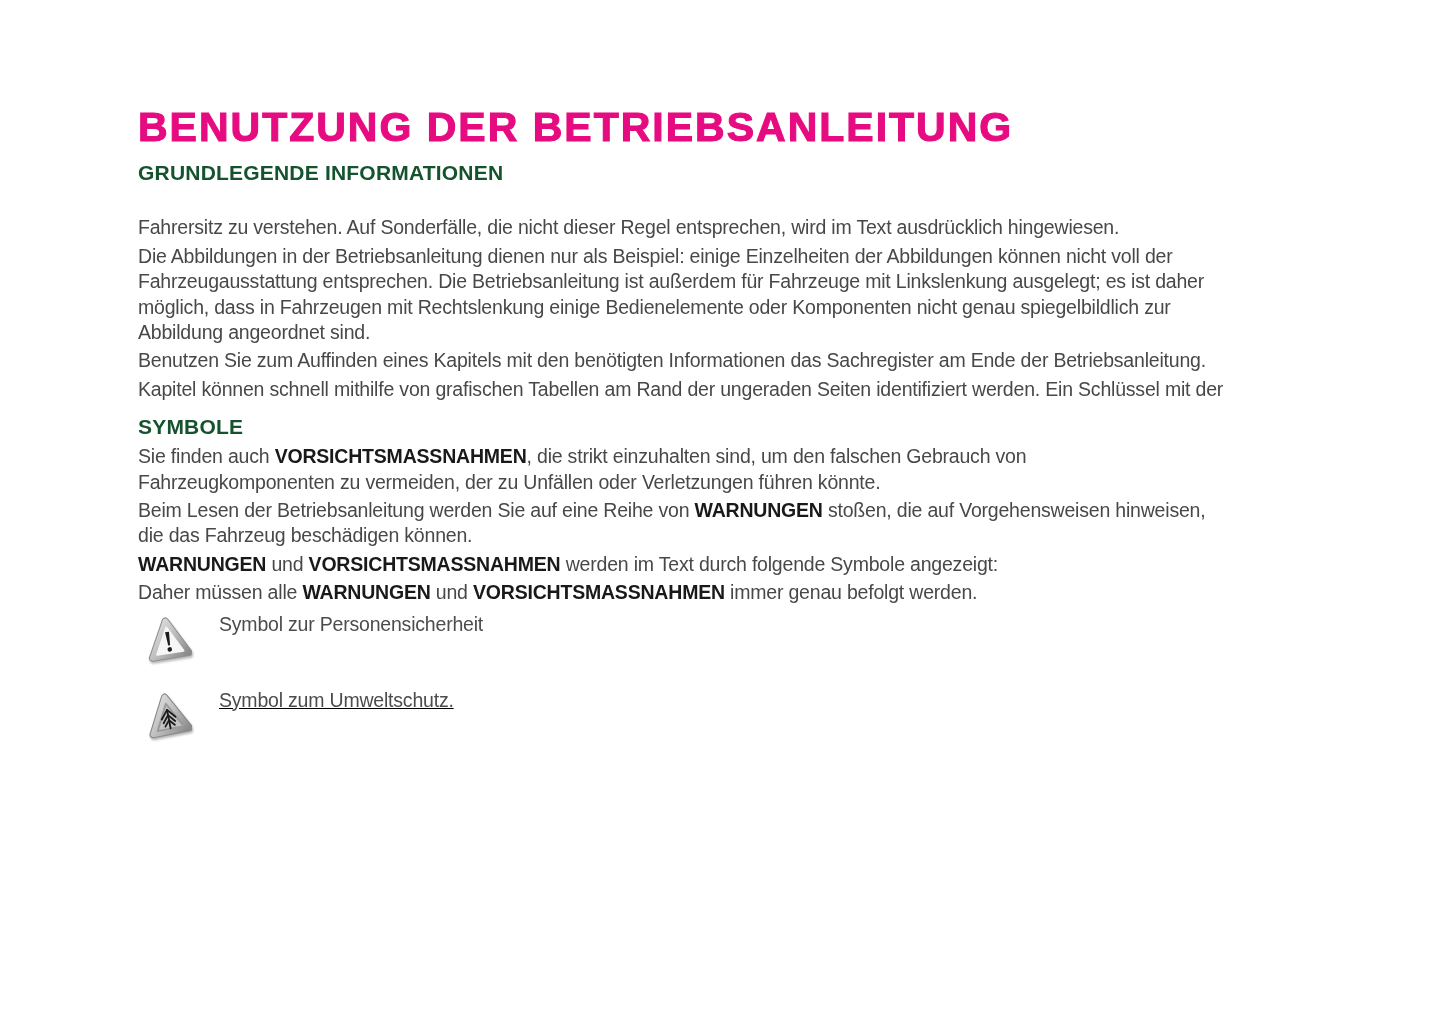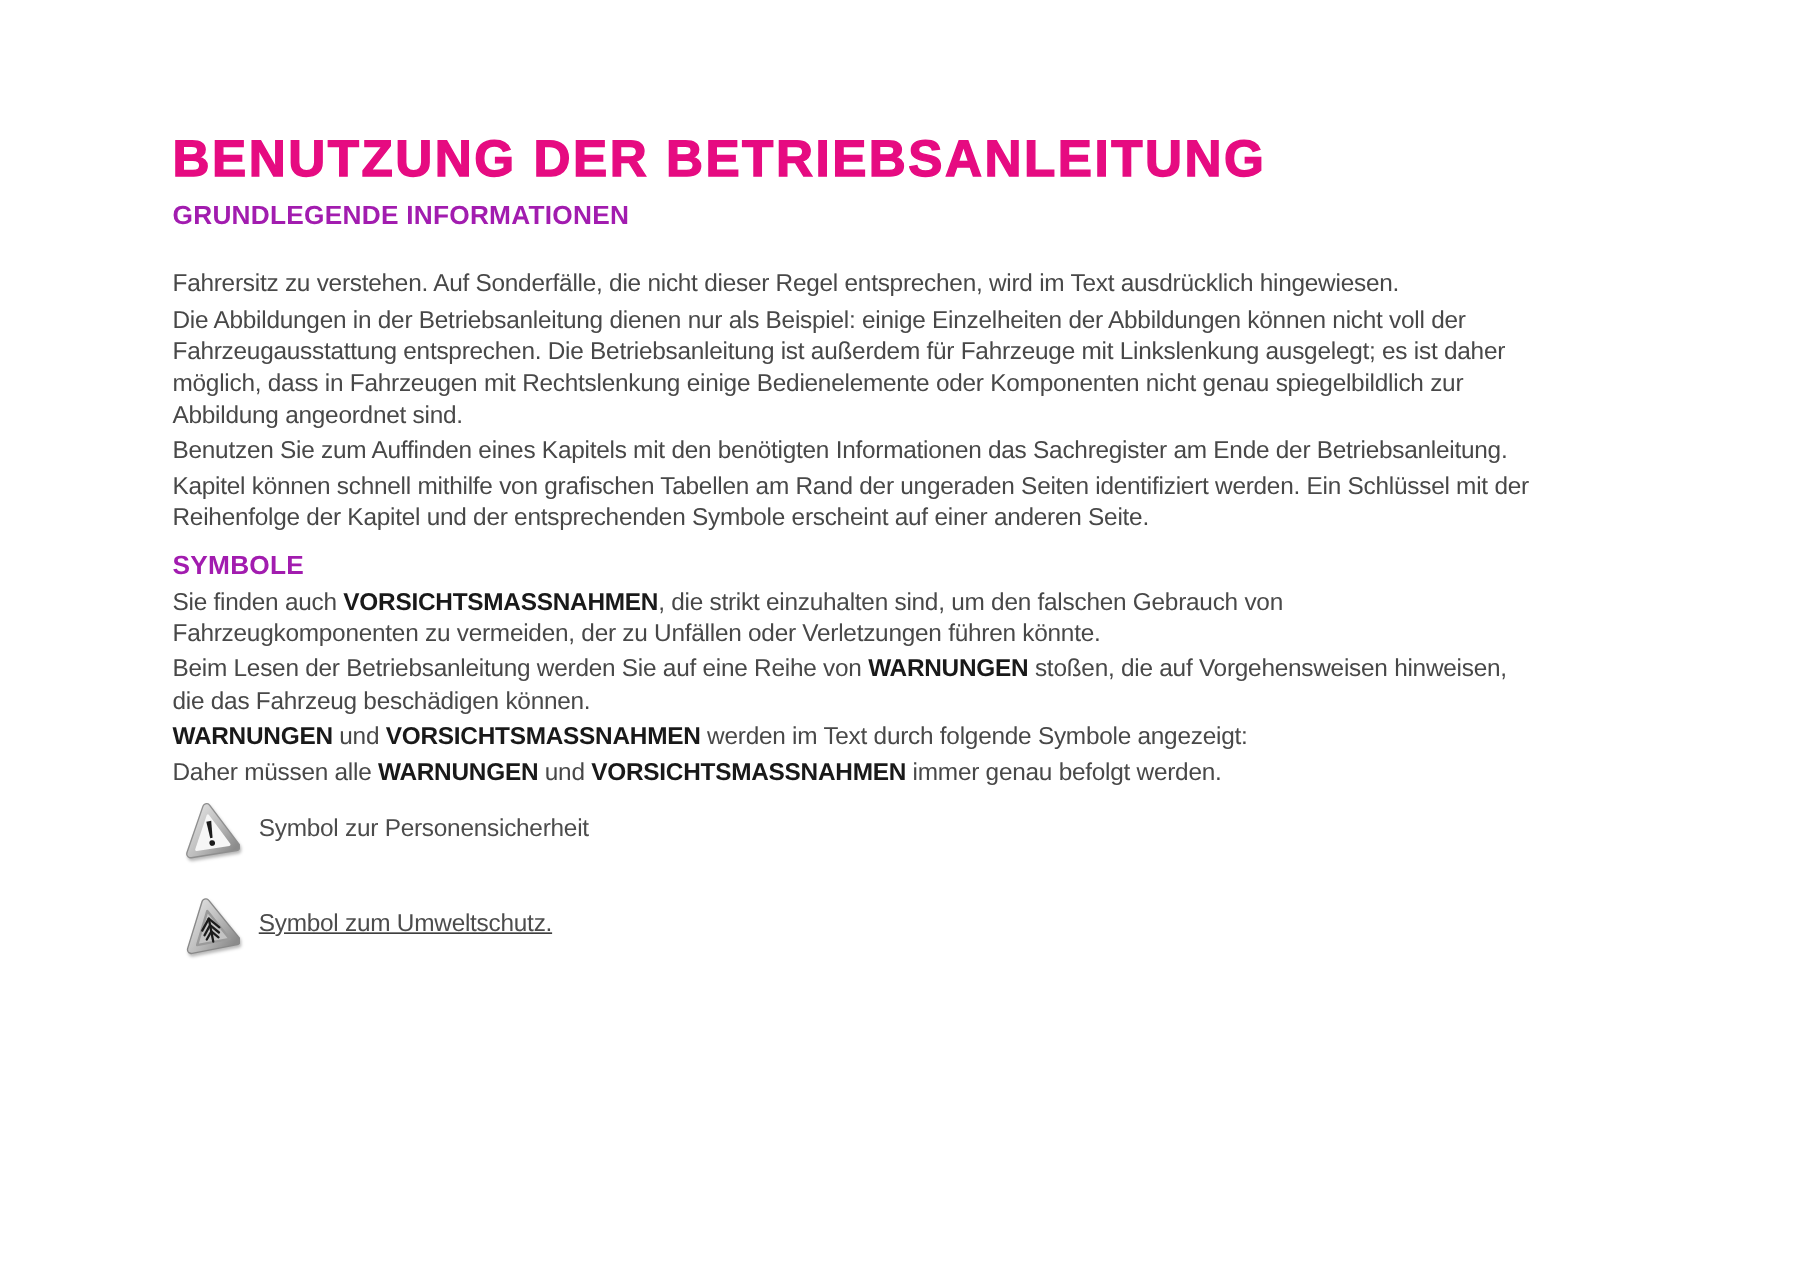--- a/index.html
+++ b/index.html
@@ -27,42 +27,42 @@
     color: #e60b81;
     -webkit-text-stroke: 1.1px #e60b81;
     white-space: nowrap;
   }
   .sec-heading {
     margin: 14px 0 6px 0;
     font-size: 21px;
     line-height: 22px;
     font-weight: 700;
     letter-spacing: 0.2px;
-    color: #a21caf;
+    color: #14532d;
   }
   .sec-body p {
     margin: 0 0 3px 0;
     font-size: 19.5px;
     line-height: 25.4px;
     letter-spacing: -0.2px;
     color: #484848;
     white-space: nowrap;
   }
   .sec-body p .run-bold {
     font-weight: 700;
     color: #191919;
   }
   .symbol-list {
     margin-top: 7px;
     padding-left: 7px;
   }
   .symbol-row {
     display: flex;
-    align-items: center;
-    gap: 15px;
+    align-items: flex-start;
+    gap: 27px;
   }
   .symbol-row.row-1 { margin-top: 0; }
   .symbol-row.row-2 { margin-top: 11px; }
   .symbol-row.row-3 { margin-top: 25px; text-decoration: underline; }
   .tri-icon {
     width: 47px;
     height: 51px;
     flex: 0 0 auto;
     filter: drop-shadow(1.5px 2px 1.2px rgba(0,0,0,0.28));
   }
@@ -78,21 +78,21 @@
 <div class="page">
 
   <h1 class="title">BENUTZUNG DER BETRIEBSANLEITUNG</h1>
 
   <section>
     <h2 class="sec-heading">GRUNDLEGENDE INFORMATIONEN</h2>
     <div class="sec-body">
         <p><br><span class="run">Fahrersitz zu verstehen. Auf Sonderfälle, die nicht dieser Regel entsprechen, wird im Text ausdrücklich hingewiesen.</span></p>
         <p><span class="run">Die Abbildungen in der Betriebsanleitung dienen nur als Beispiel: einige Einzelheiten der Abbildungen können nicht voll der</span><br><span class="run">Fahrzeugausstattung entsprechen. Die Betriebsanleitung ist außerdem für Fahrzeuge mit Linkslenkung ausgelegt; es ist daher</span><br><span class="run">möglich, dass in Fahrzeugen mit Rechtslenkung einige Bedienelemente oder Komponenten nicht genau spiegelbildlich zur</span><br><span class="run">Abbildung angeordnet sind.</span></p>
         <p><span class="run">Benutzen Sie zum Auffinden eines Kapitels mit den benötigten Informationen das Sachregister am Ende der Betriebsanleitung.</span></p>
-        <p><span class="run">Kapitel können schnell mithilfe von grafischen Tabellen am Rand der ungeraden Seiten identifiziert werden. Ein Schlüssel mit der</span><br><span class="run">Reihenfolge der Kapitel und der entsprechenden Symbole erscheint auf einer anderen Seite.</span></p>
+        <p><span class="run">Kapitel können schnell mithilfe von grafischen Tabellen am Rand der ungeraden Seiten identifiziert werden. Ein Schlüssel mit der</span><br></p>
       </div>
   </section>
 
   <section>
     <h2 class="sec-heading">SYMBOLE</h2>
     <div class="sec-body">
         <p><span class="run">Sie finden auch </span><span class="run-bold">VORSICHTSMASSNAHMEN</span><span class="run">, die strikt einzuhalten sind, um den falschen Gebrauch von</span><br><span class="run">Fahrzeugkomponenten zu vermeiden, der zu Unfällen oder Verletzungen führen könnte.</span></p>
         <p><span class="run">Beim Lesen der Betriebsanleitung werden Sie auf eine Reihe von </span><span class="run-bold">WARNUNGEN</span><span class="run"> stoßen, die auf Vorgehensweisen hinweisen,</span><br><span class="run">die das Fahrzeug beschädigen können.</span></p>
         <p><span class="run-bold">WARNUNGEN</span><span class="run"> und </span><span class="run-bold">VORSICHTSMASSNAHMEN</span><span class="run"> werden im Text durch folgende Symbole angezeigt:</span></p>
         <p><span class="run">Daher müssen alle </span><span class="run-bold">WARNUNGEN</span><span class="run"> und </span><span class="run-bold">VORSICHTSMASSNAHMEN</span><span class="run"> immer genau befolgt werden.</span></p>

